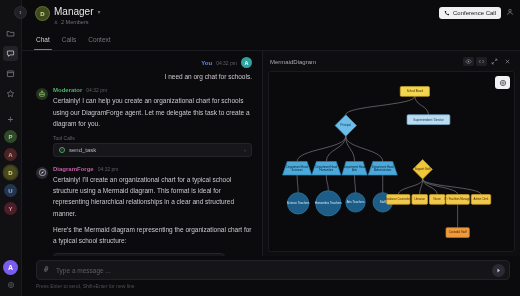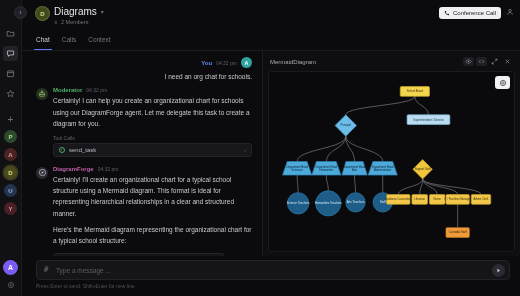--- a/index.html
+++ b/index.html
@@ -241,21 +241,21 @@
   </div>
 
   <div class="collapse-btn">›</div>
 
   <div class="main">
 
     <div class="topbar">
       <div class="room-badge">D</div>
       <div>
         <div style="display:flex;align-items:center">
-          <span class="room-name">Diagrams</span>
+          <span class="room-name">Manager</span>
           <span class="room-caret">▾</span>
         </div>
         <div class="room-members">
           <svg width="5" height="5" viewBox="0 0 16 16" fill="none" stroke="#70707a" stroke-width="1.6">
               <circle cx="6" cy="5.5" r="2.4"></circle>
               <path d="M1.8 13.2c0-2.3 1.9-3.6 4.2-3.6s4.2 1.3 4.2 3.6"></path>
             </svg>
           <span>2 Members</span>
         </div>
       </div>

